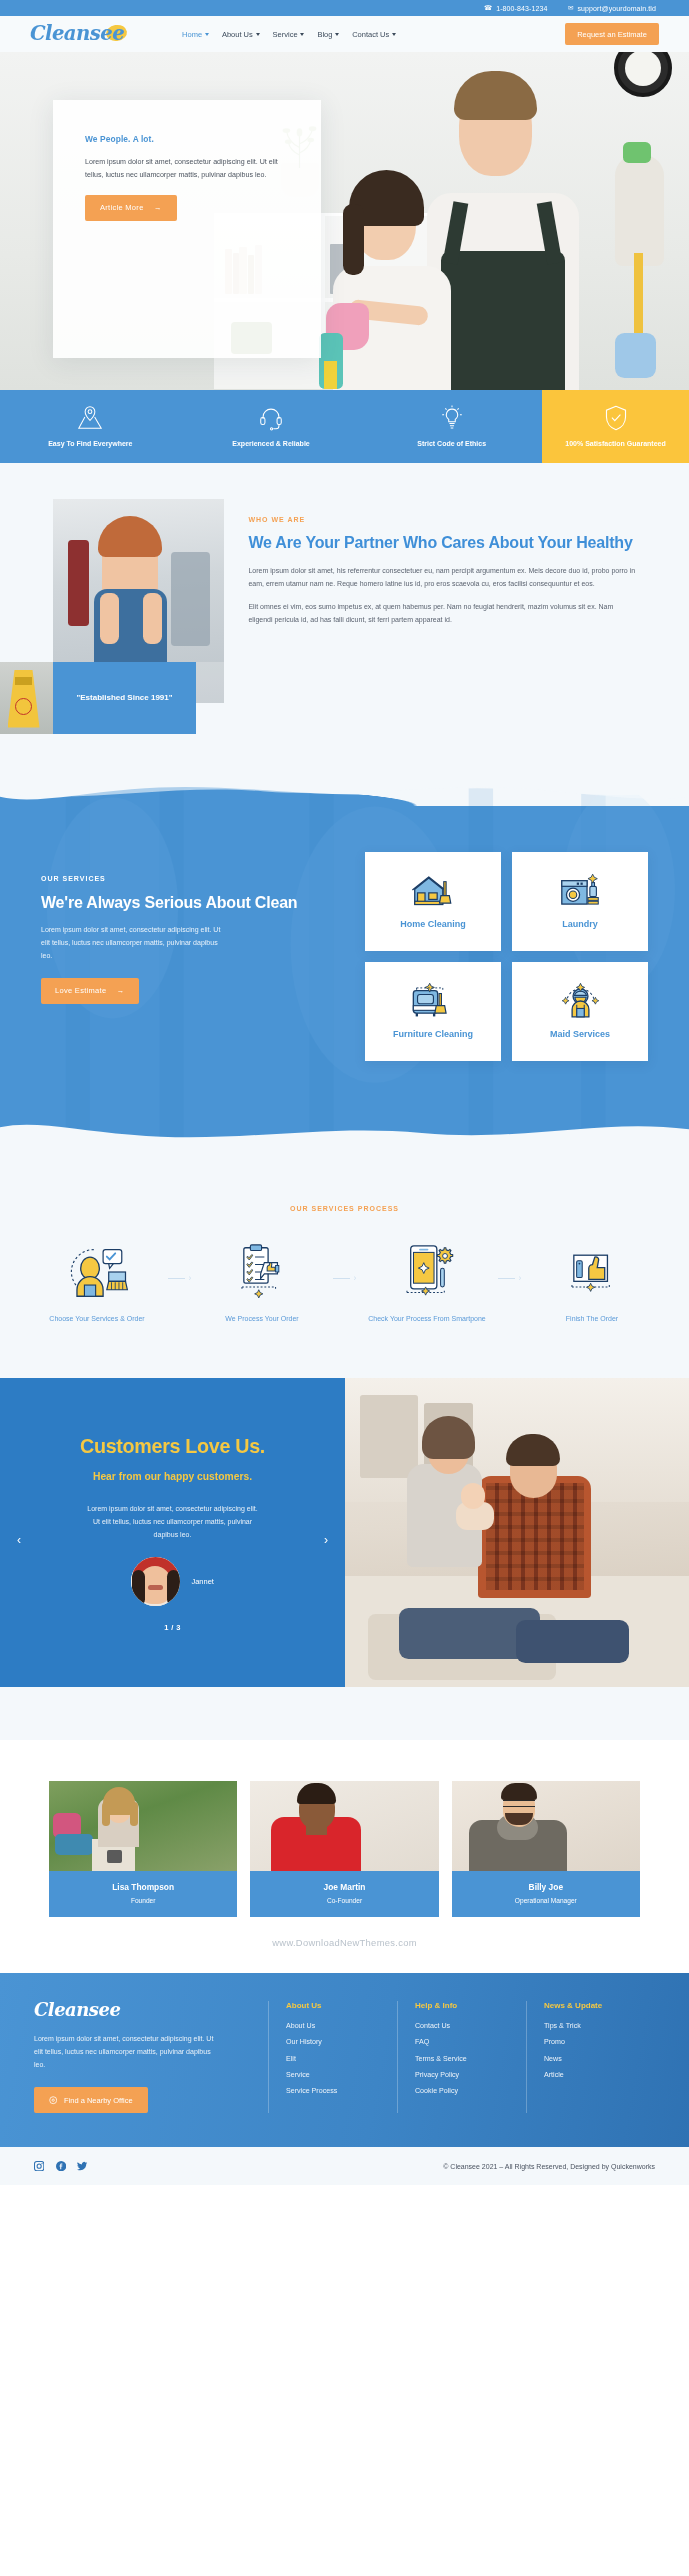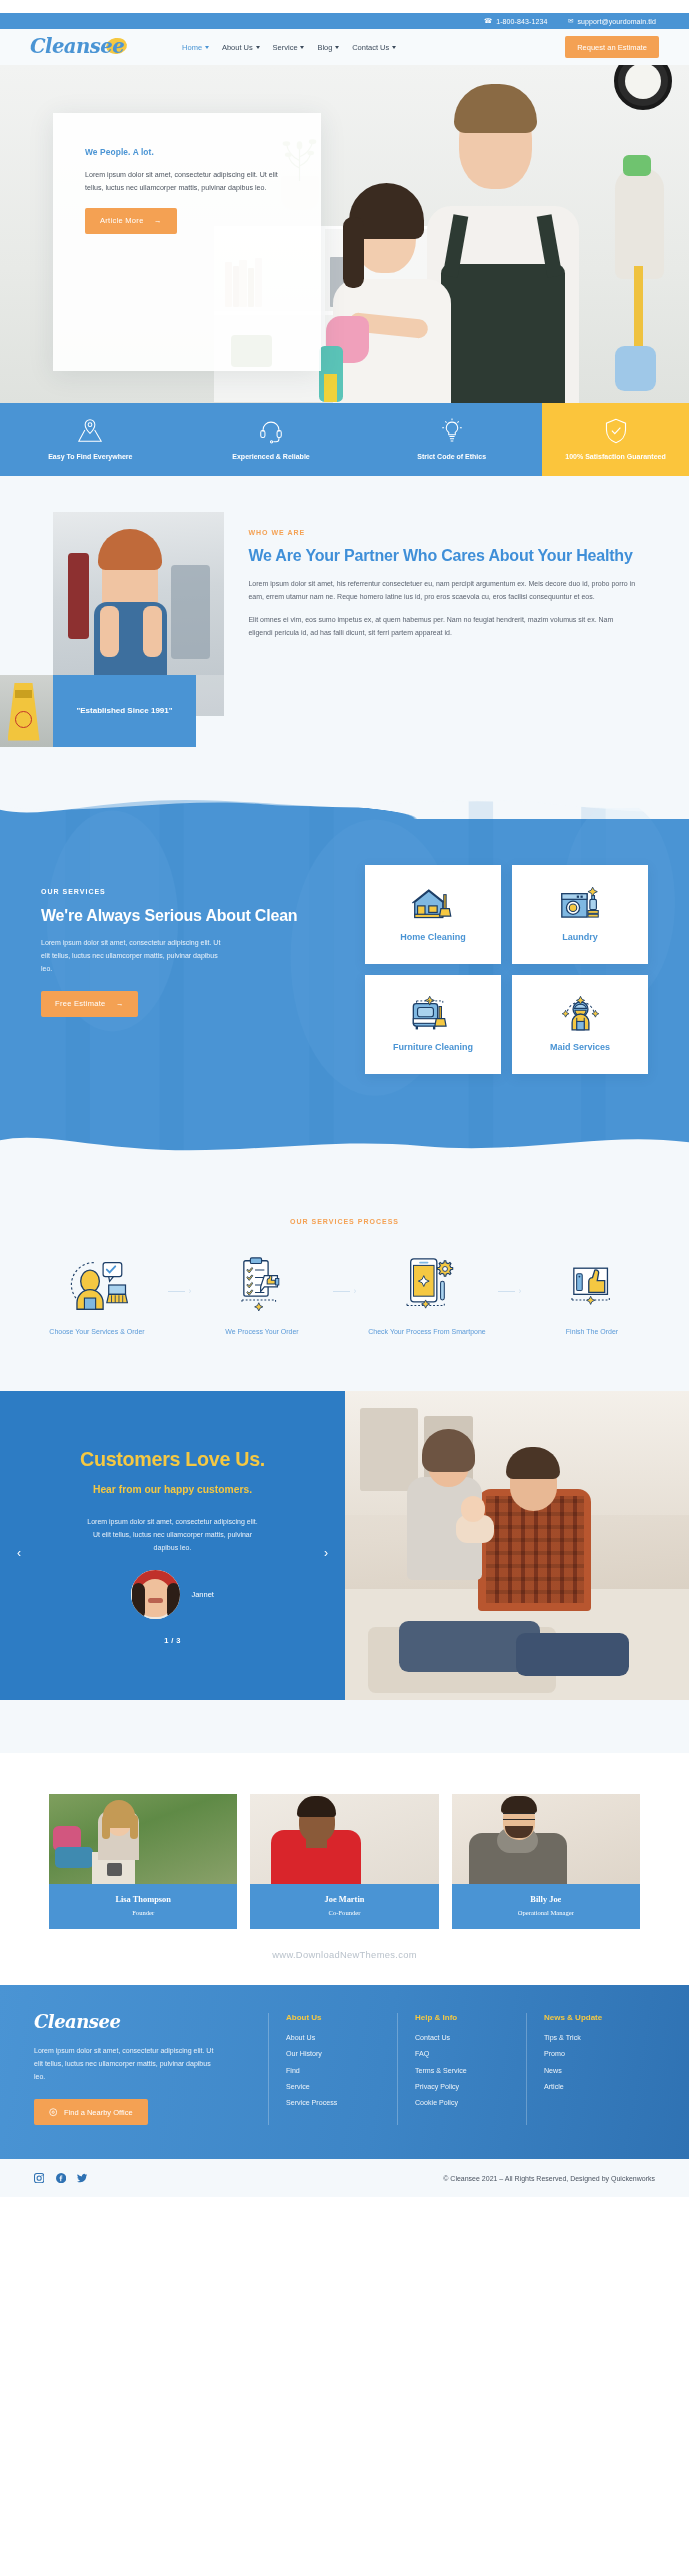--- a/index.html
+++ b/index.html
@@ -4,21 +4,21 @@
 <style>
   * { margin:0; padding:0; box-sizing:border-box; }
   html,body { width:689px; }
   body {
     font-family:"Liberation Sans", sans-serif;
     background:#ffffff;
     width:689px;
     overflow-x:hidden;
     -webkit-font-smoothing:antialiased;
   }
-  .page { width:689px; position:relative;margin-top:13px; }
+  .page { width:689px; position:relative; }
 
   
   .topbar{
     height:16px;background:#4a94d4;display:flex;align-items:center;
     justify-content:flex-end;padding-right:33px;gap:20.6px;
   }
   .topbar .ti{display:flex;align-items:center;gap:3.8px;color:#fff;font-size:7px;letter-spacing:0.1px;}
   .topbar .gl{font-size:6.6px;line-height:1;}
 
   
@@ -161,21 +161,21 @@
   
   .spacer{height:53px;background:#f4f8fb;}
 
   
   .team{background:#fff;padding:41px 0 0 0;}
   .team-row{display:flex;padding:0 49px;gap:19px;align-items:flex-start;}
   .team-left{width:141px;flex:0 0 141px;padding-top:13px;}
   .team-h2{font-size:17px;line-height:1.3;font-weight:bold;color:#4a94d4;margin-top:10.3px;letter-spacing:-0.3px;}
   .team-p{font-size:7px;line-height:1.9;color:#5b6370;margin-top:11.3px;}
   .team-cards{flex:1;display:flex;gap:13px;}
-  .tcard{flex:1;font-family:Liberation Serif, serif;}
+  .tcard{flex:1;}
   .tcard .photo{height:90px;width:100%;position:relative;overflow:hidden;}
   .tcard .meta{background:#4a94d4;color:#fff;text-align:center;padding:10.3px 3.8px 12.2px 3.8px;}
   .tcard .nm{font-size:8.4px;font-weight:bold;}
   .tcard .rl{font-size:6.6px;margin-top:5.6px;}
   .watermark{text-align:center;font-size:9.4px;color:#b9c2cb;letter-spacing:0.3px;padding:20.6px 0 24.4px 0;}
 
   
   .footer{background:linear-gradient(100deg,#4a94d4 0%,#3d85c6 55%,#2f72b3 100%);padding:28px 34px 34px 34px;display:flex;}
   .f-brand{width:234px;flex:0 0 234px;}
   .f-logo{font-family:"DejaVu Serif",serif;font-style:italic;font-weight:bold;font-size:18px;color:#fff;position:relative;display:inline-block;line-height:1;letter-spacing:-0.5px;}
@@ -399,21 +399,21 @@
     <svg class="wave-bottom" viewBox="0 0 735 34" preserveAspectRatio="none" height="32">
       <path d="M0 34 H735 V14 C640 2 560 28 450 18 C340 8 250 30 140 20 C80 15 35 4 0 12 Z" fill="#f4f8fb"></path>
     </svg>
 
     <div class="svc-row">
       <div class="svc-left">
         <div class="kicker-w">OUR SERVICES</div>
         <div class="svc-h2">We're Always Serious About Clean</div>
         <div class="svc-p">Lorem ipsum dolor sit amet, consectetur adipiscing elit. Ut elit tellus, luctus nec ullamcorper mattis, pulvinar dapibus leo.</div>
         <button class="svc-btn">
-          <span>Free Estimate</span>
+          <span>Love Estimate</span>
           <span>→</span>
         </button>
       </div>
       <div class="svc-grid">
         <div class="svc-card">
           <svg width="43" height="36" viewBox="0 0 46 38">
             <path d="M4 17 L19 5 L34 17 V33 H4 Z" fill="#7fb8e2" stroke="#1b3d66" stroke-width="1.4" stroke-linejoin="round"></path>
             <path d="M1.5 18 L19 4 L36.5 18" fill="none" stroke="#1b3d66" stroke-width="1.4" stroke-linejoin="round"></path>
             <rect x="7" y="21" width="8" height="12" fill="#f5c842" stroke="#1b3d66" stroke-width="1.3"></rect>
             <rect x="19" y="21" width="9" height="7" fill="#f5c842" stroke="#1b3d66" stroke-width="1.3"></rect>
@@ -661,21 +661,21 @@
             <circle cx="6" cy="6" r="1.6"></circle>
         </svg>
         <span>Find a Nearby Office</span>
       </button>
     </div>
     <div class="f-cols">
       <div class="f-col">
         <h4>About Us</h4>
         <a href="#">About Us</a>
         <a href="#">Our History</a>
-        <a href="#">Find</a>
+        <a href="#">Elit</a>
         <a href="#">Service</a>
         <a href="#">Service Process</a>
       </div>
       <div class="f-col">
         <h4>Help &amp; Info</h4>
         <a href="#">Contact Us</a>
         <a href="#">FAQ</a>
         <a href="#">Terms &amp; Service</a>
         <a href="#">Privacy Policy</a>
         <a href="#">Cookie Policy</a>

